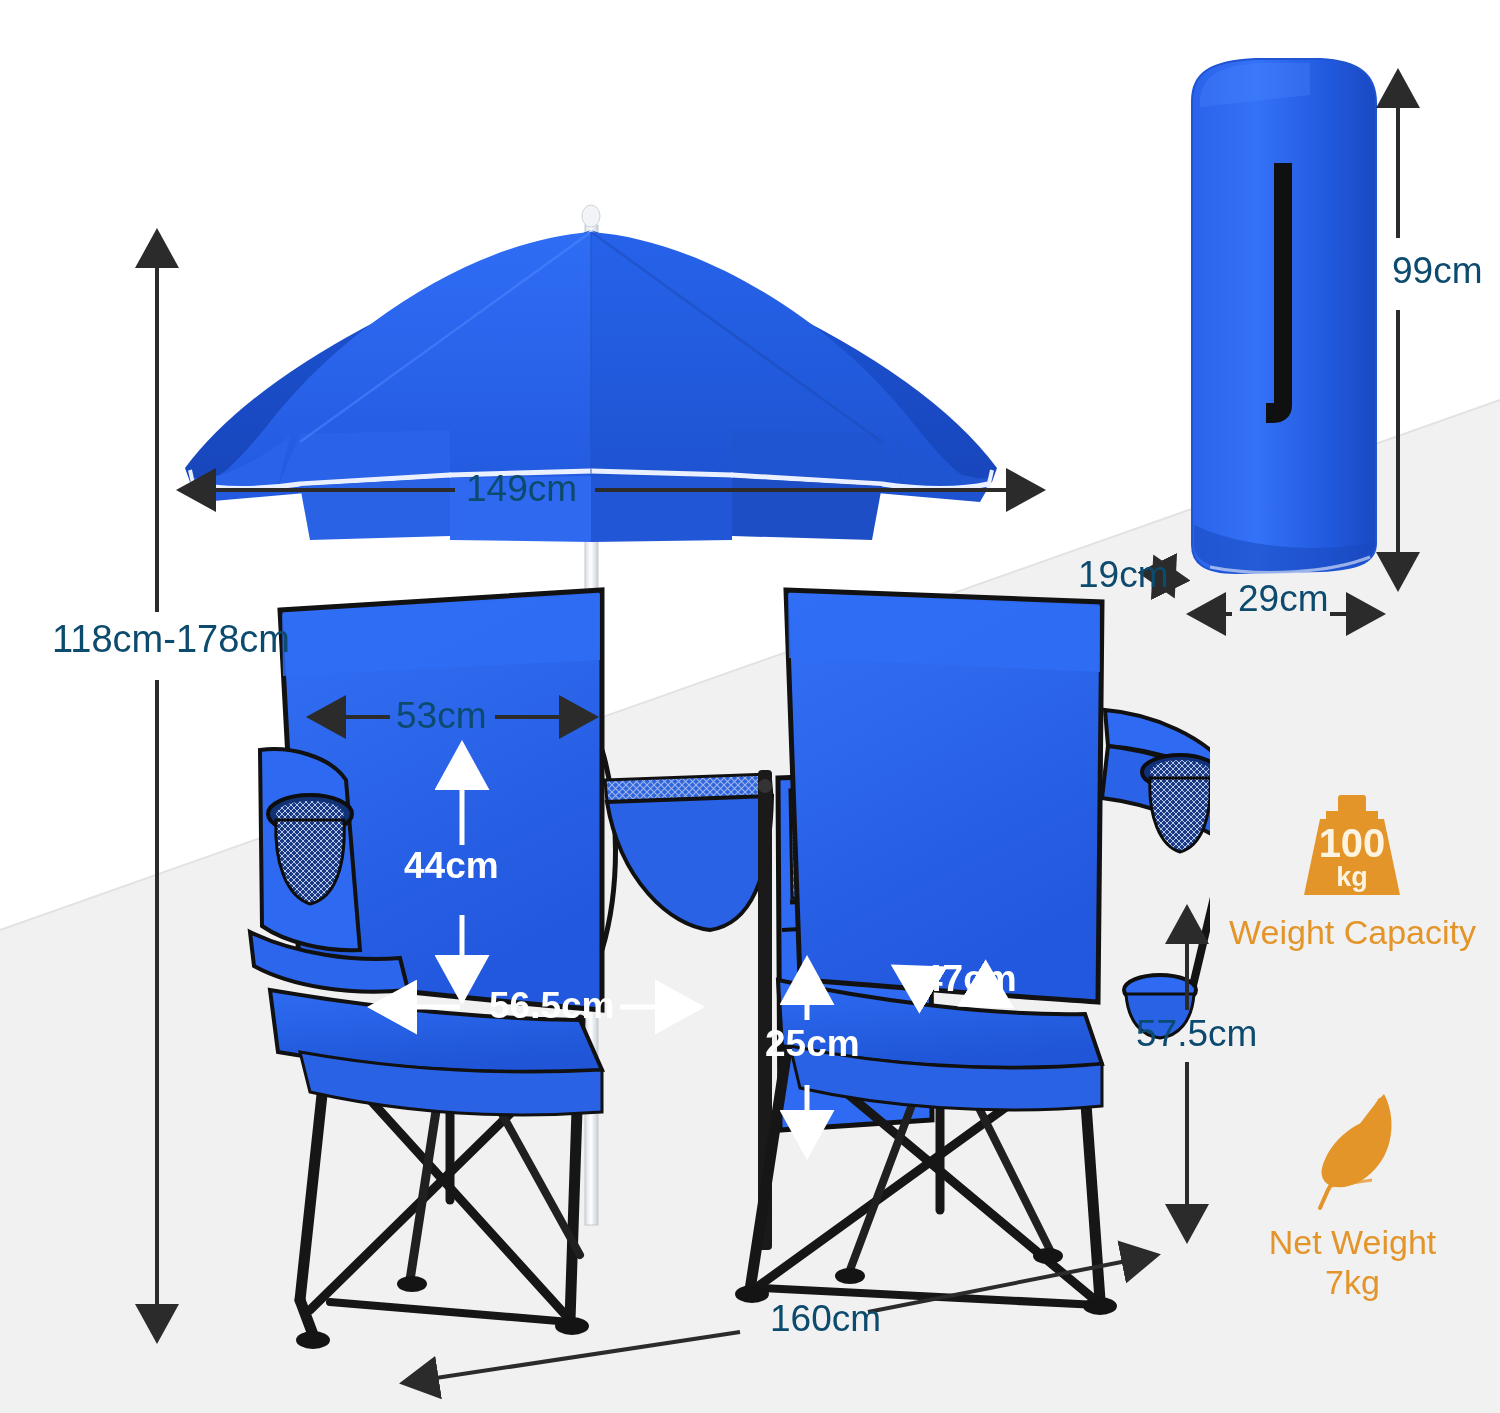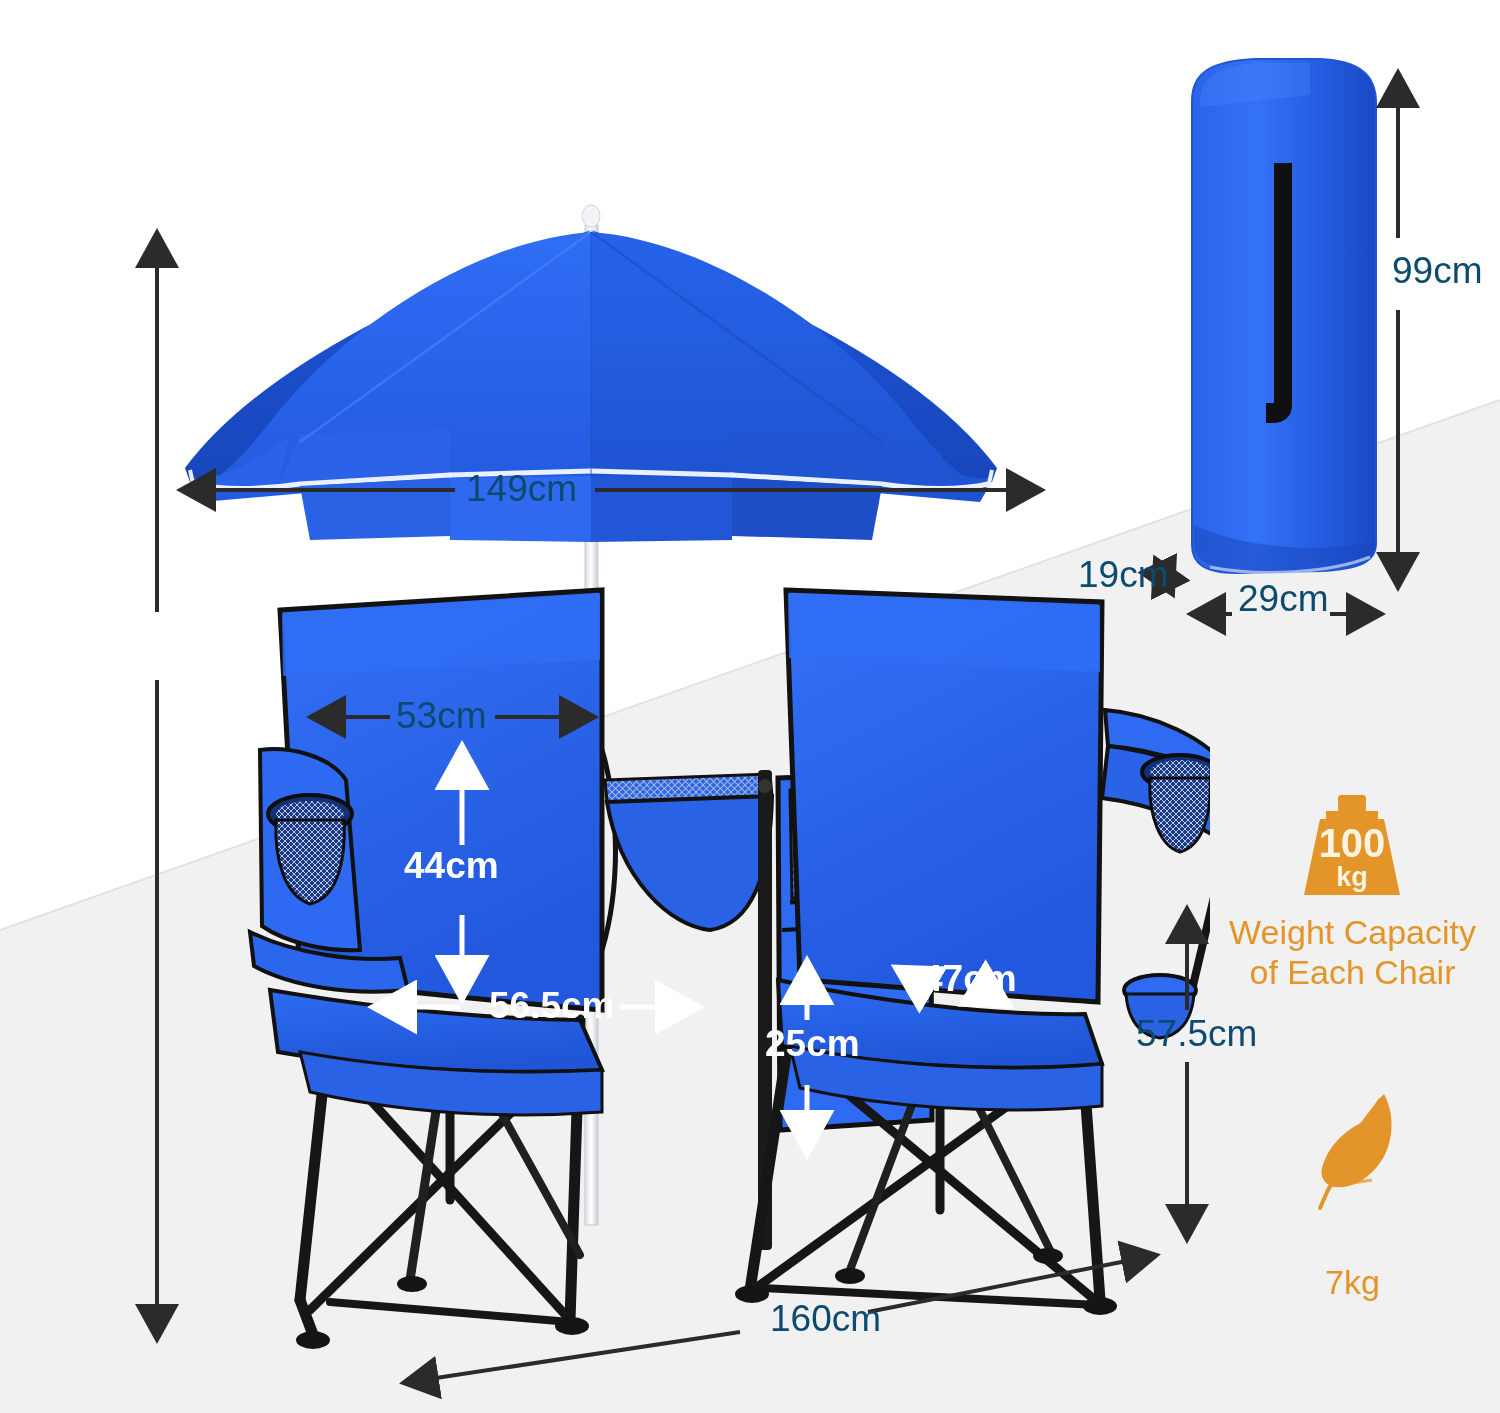--- a/index.html
+++ b/index.html
@@ -307,20 +307,21 @@
     <g>
       <line x1="1190" y1="614" x2="1232" y2="614" stroke="#2b2b2b" stroke-width="4" marker-start="url(#as)"></line>
       <line x1="1330" y1="614" x2="1382" y2="614" stroke="#2b2b2b" stroke-width="4" marker-end="url(#ad)"></line>
     </g>
 
     <g>
       <line x1="1173" y1="595" x2="1155" y2="558" stroke="#2b2b2b" stroke-width="4" marker-start="url(#as)" marker-end="url(#ad)"></line>
     </g>
   </svg>
 
+  <div class="dimlabel dark" style="left:52px;top:618px;font-size:38px;">118cm-178cm</div>
 
   <div class="dimlabel dark big" style="left:466px;top:468px;">149cm</div>
 
   <div class="dimlabel dark big" style="left:396px;top:695px;">53cm</div>
 
   <div class="dimlabel white big" style="left:404px;top:845px;">44cm</div>
 
   <div class="dimlabel white big" style="left:489px;top:985px;">56.5cm</div>
 
   <div class="dimlabel white big" style="left:765px;top:1023px;">25cm</div>
@@ -339,26 +340,26 @@
 
   <svg class="abs" style="left:1296px;top:795px;" width="112" height="108" viewBox="0 0 112 108">
     <rect x="42" y="0" width="28" height="18" rx="3" fill="#E3952A"></rect>
     <path d="M30 16 L82 16 L82 26 L30 26 Z" fill="#E3952A"></path>
     <path d="M24 24 L88 24 L104 100 L8 100 Z" fill="#E3952A"></path>
   </svg>
   <div class="weightnum" style="left:1296px;top:821px;width:112px;font-size:40px;">100</div>
   <div class="weightnum" style="left:1296px;top:862px;width:112px;font-size:27px;">kg</div>
 
   <div class="orangetext" style="left:1205px;top:912px;width:295px;">Weight Capacity</div>
-  <div class="orangetext" style="left:1205px;top:952px;width:295px;">of Each Chair</div>
 
   <svg class="abs" style="left:1310px;top:1086px;" width="96" height="128" viewBox="0 0 96 128">
     <path d="M74 8 C 86 30 84 62 66 82 C 52 98 34 104 22 100
              C 20 86 26 66 40 50 C 52 36 64 18 74 8 Z" fill="#E3952A"></path>
     <path d="M58 34 C 44 48 32 66 26 84 C 22 94 21 100 22 100
              C 14 98 10 90 12 82 C 18 60 36 42 58 34 Z" fill="#E3952A"></path>
     <path d="M70 14 L 18 104 L 10 122" stroke="#E3952A" stroke-width="4" fill="none" stroke-linecap="round"></path>
     <path d="M22 100 L 62 94" stroke="#E3952A" stroke-width="3" fill="none" opacity="0.75"></path>
   </svg>
 
+  <div class="orangetext" style="left:1205px;top:1222px;width:295px;">Net Weight</div>
   <div class="orangetext" style="left:1205px;top:1262px;width:295px;">7kg</div>
 
 </div>
 
 </body></html>

